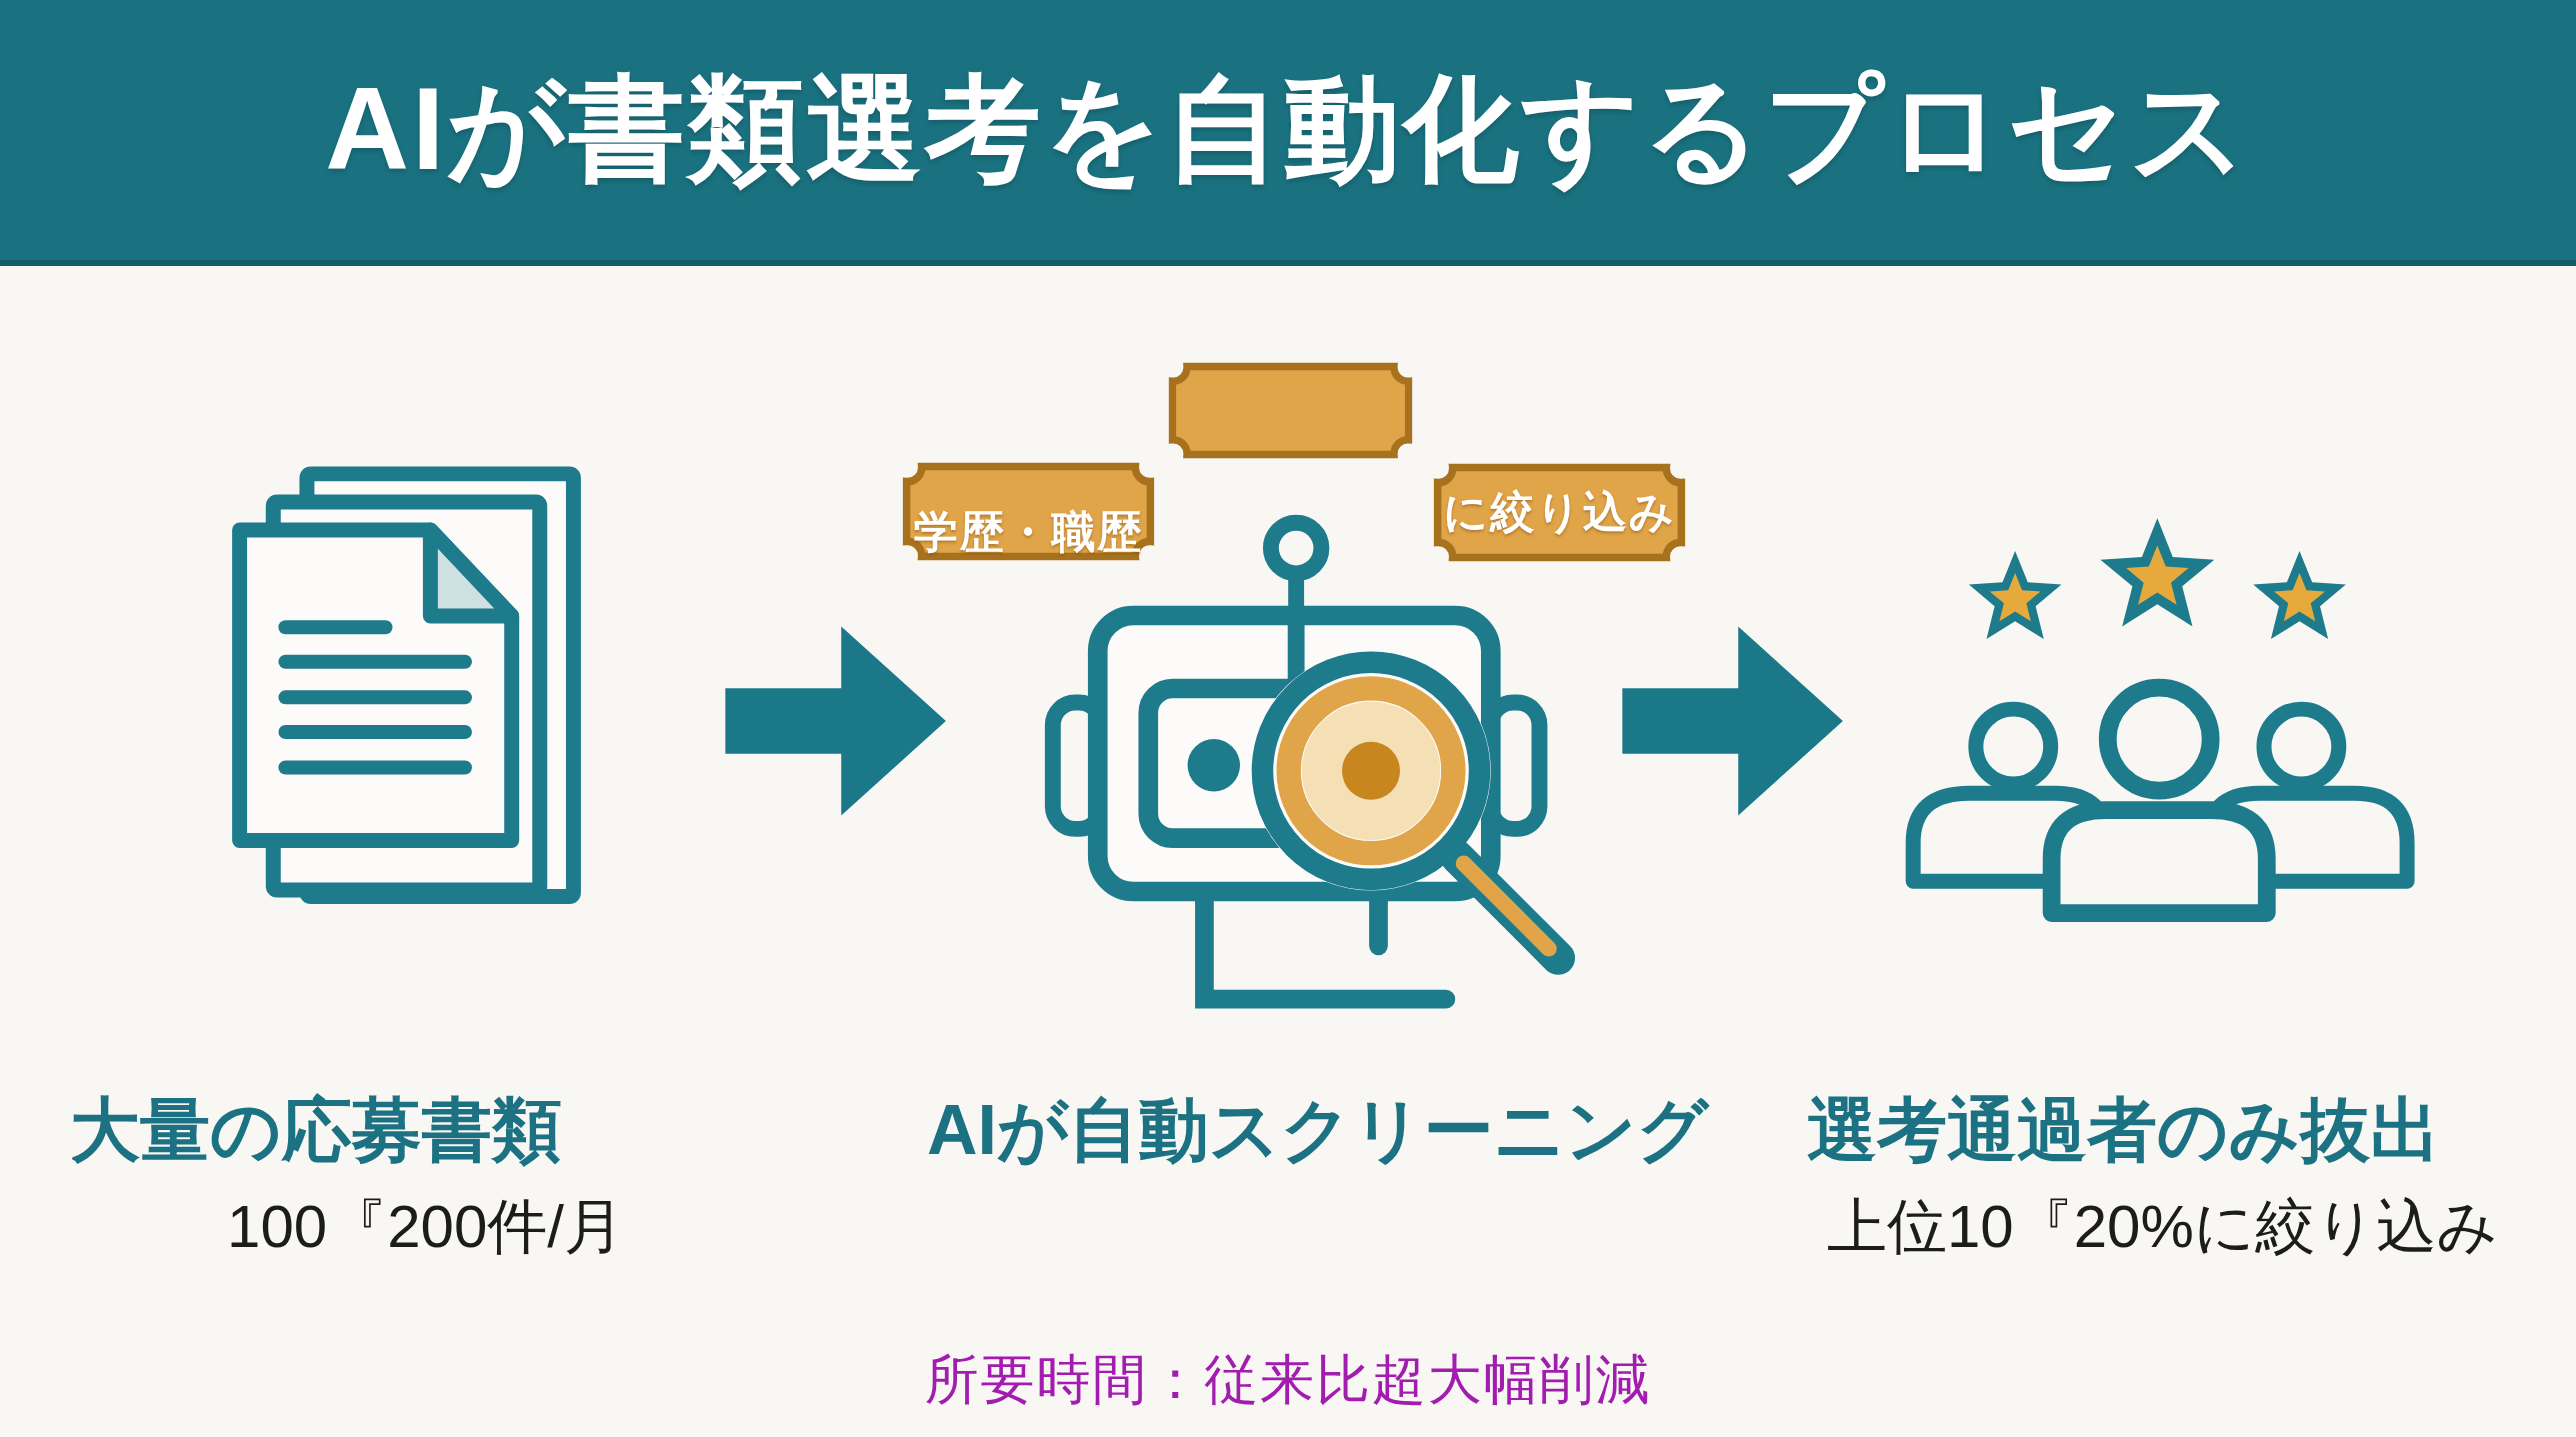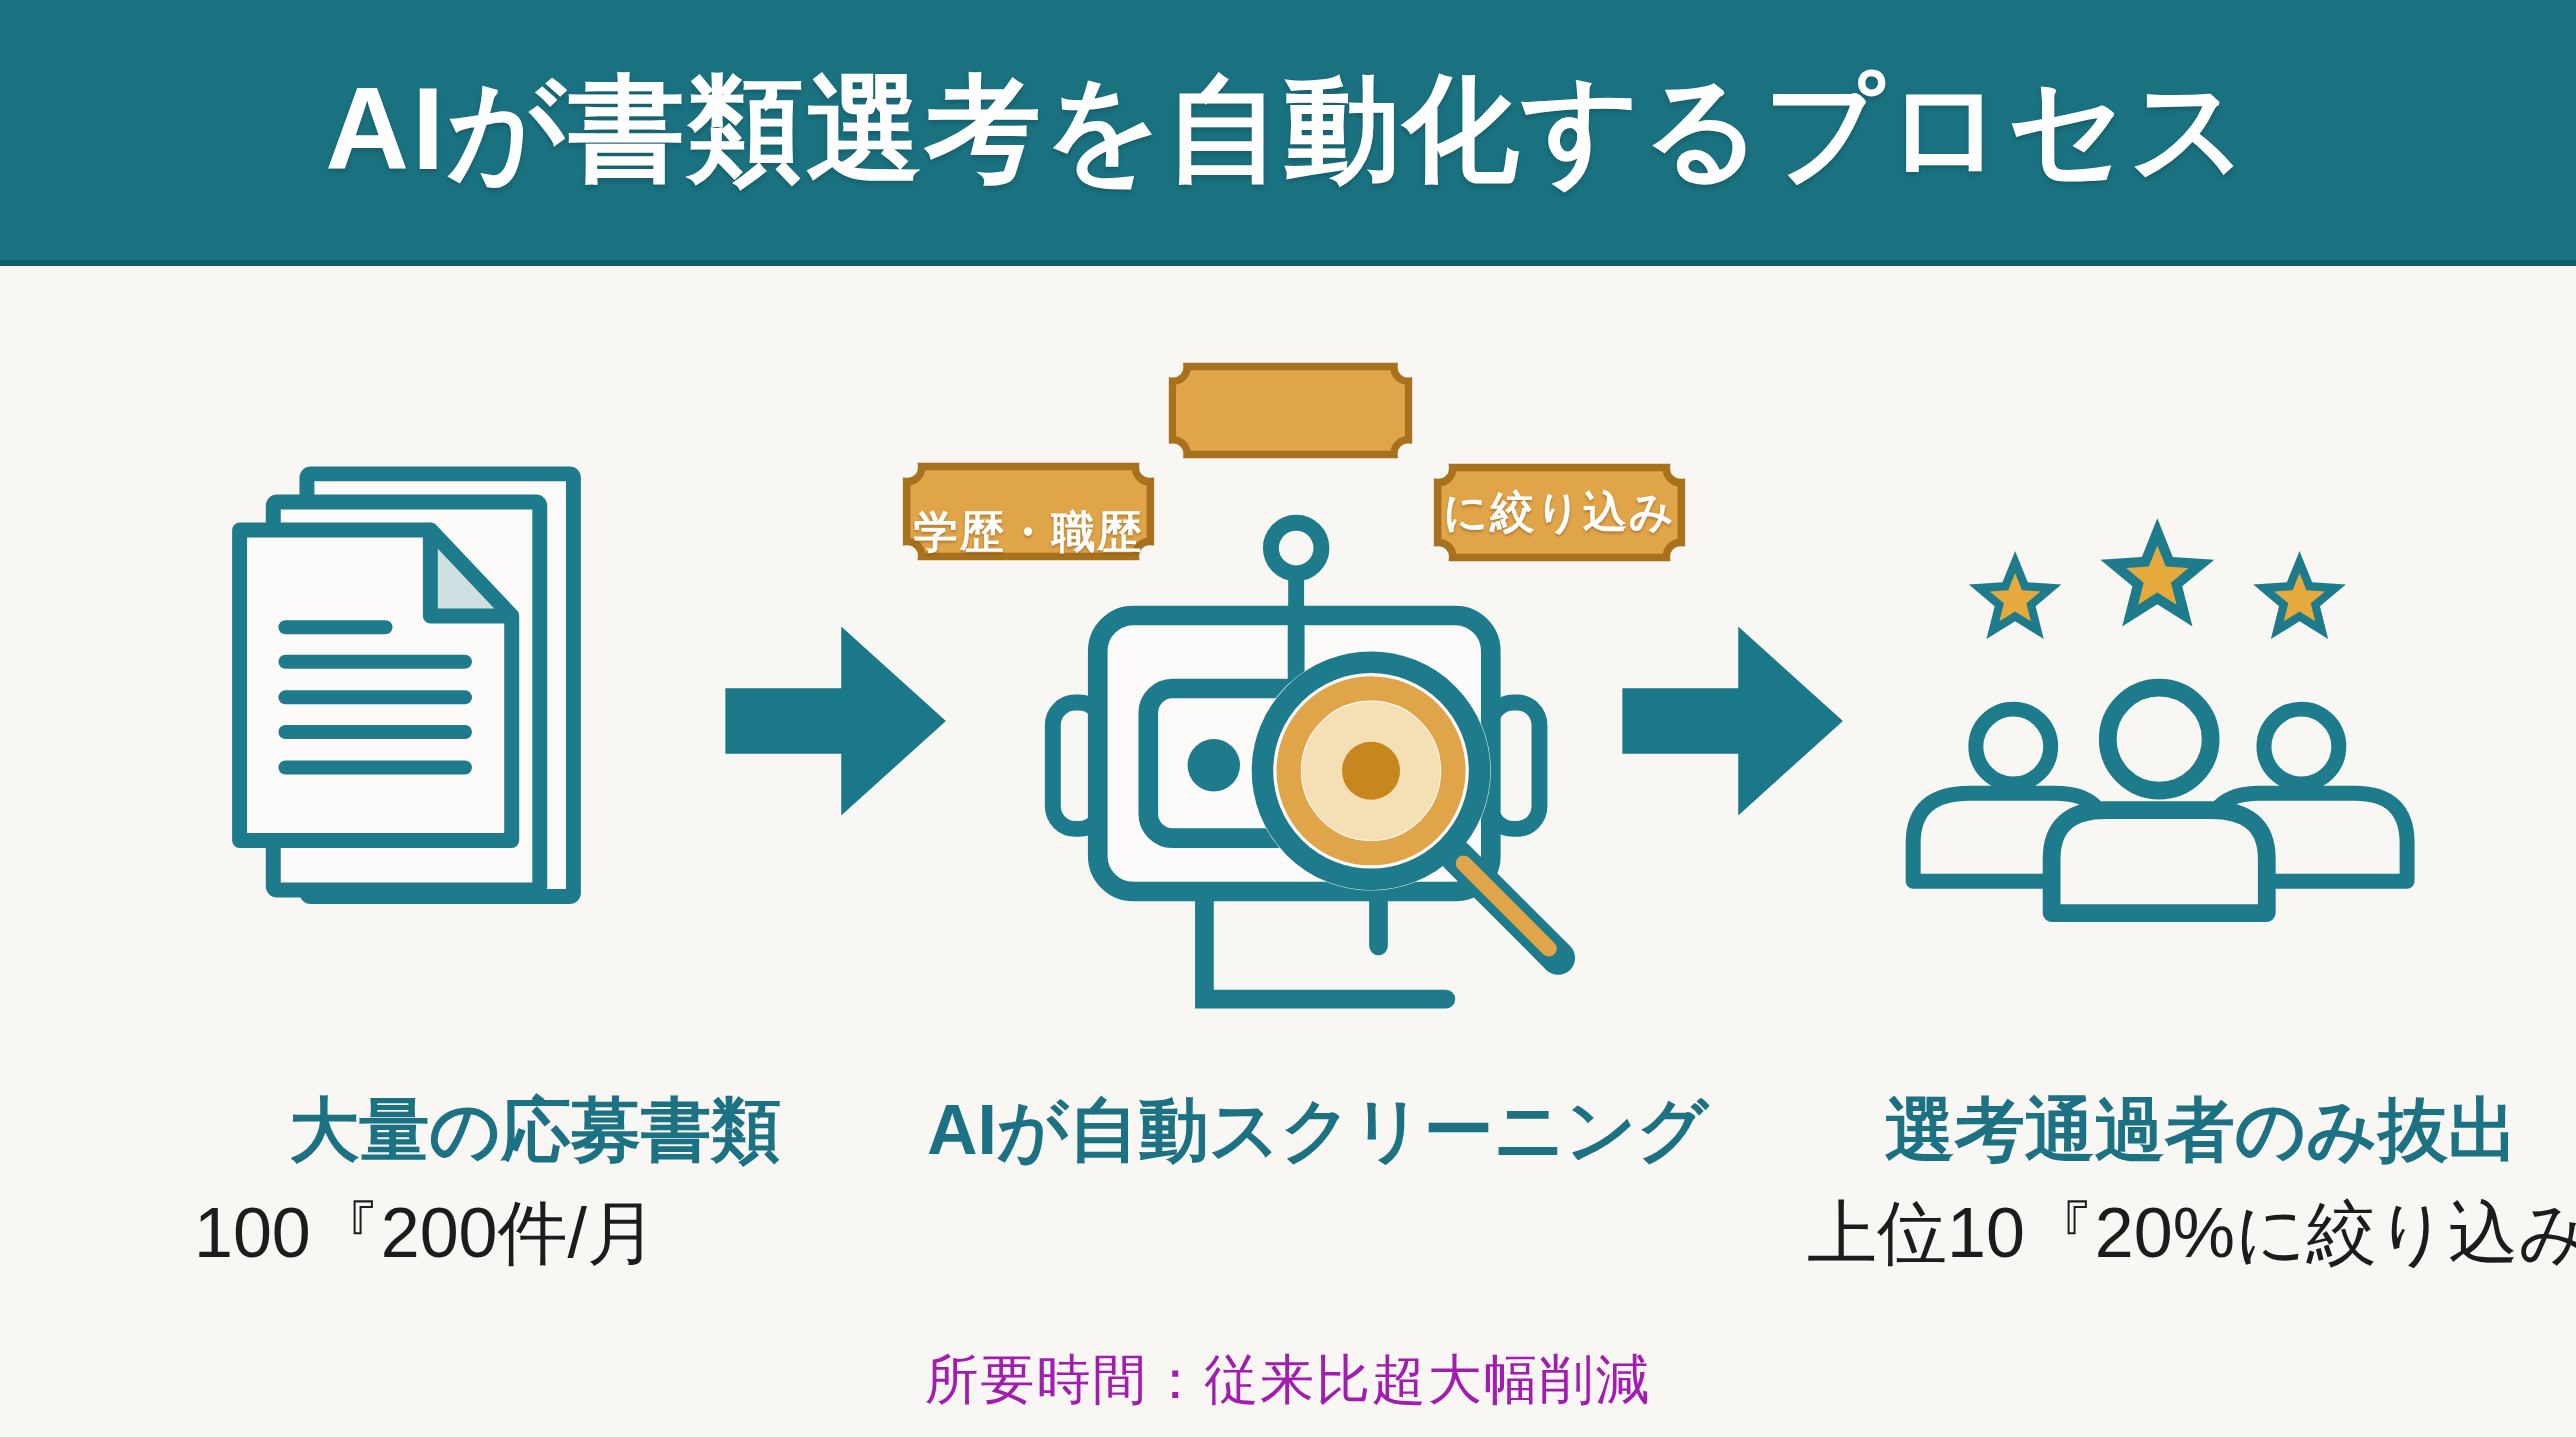--- a/index.html
+++ b/index.html
@@ -25,26 +25,26 @@
   .badge{
     position:absolute;display:flex;align-items:center;justify-content:center;
   }
   .badge svg{position:absolute;left:0;top:0;width:100%;height:100%;}
   .badge .badge-label{
     position:relative;color:#ffffff;font-weight:700;font-size:44px;
     letter-spacing:1.9px;text-shadow:0 1.9px 2.8px rgba(120,70,10,0.45);white-space:nowrap;
   }
   
   .caption{
-    position:absolute;width:711px;text-align:right;
+    position:absolute;width:711px;text-align:left;
     color:#1c7282;font-size:70px;font-weight:800;white-space:nowrap;
   }
   .subtext{
     position:absolute;width:711px;text-align:center;
-    color:#1c1c1c;font-size:70px;font-weight:400;white-space:nowrap;
+    color:#1c1c1c;font-size:60px;font-weight:400;white-space:nowrap;
   }
   .footnote{
     position:absolute;left:0;top:1344px;width:2576px;text-align:center;
     color:#a21caf;font-size:54px;font-weight:400;letter-spacing:1.9px;
   }
 </style>
 </head>
 <body>
 
 <div id="stage">

